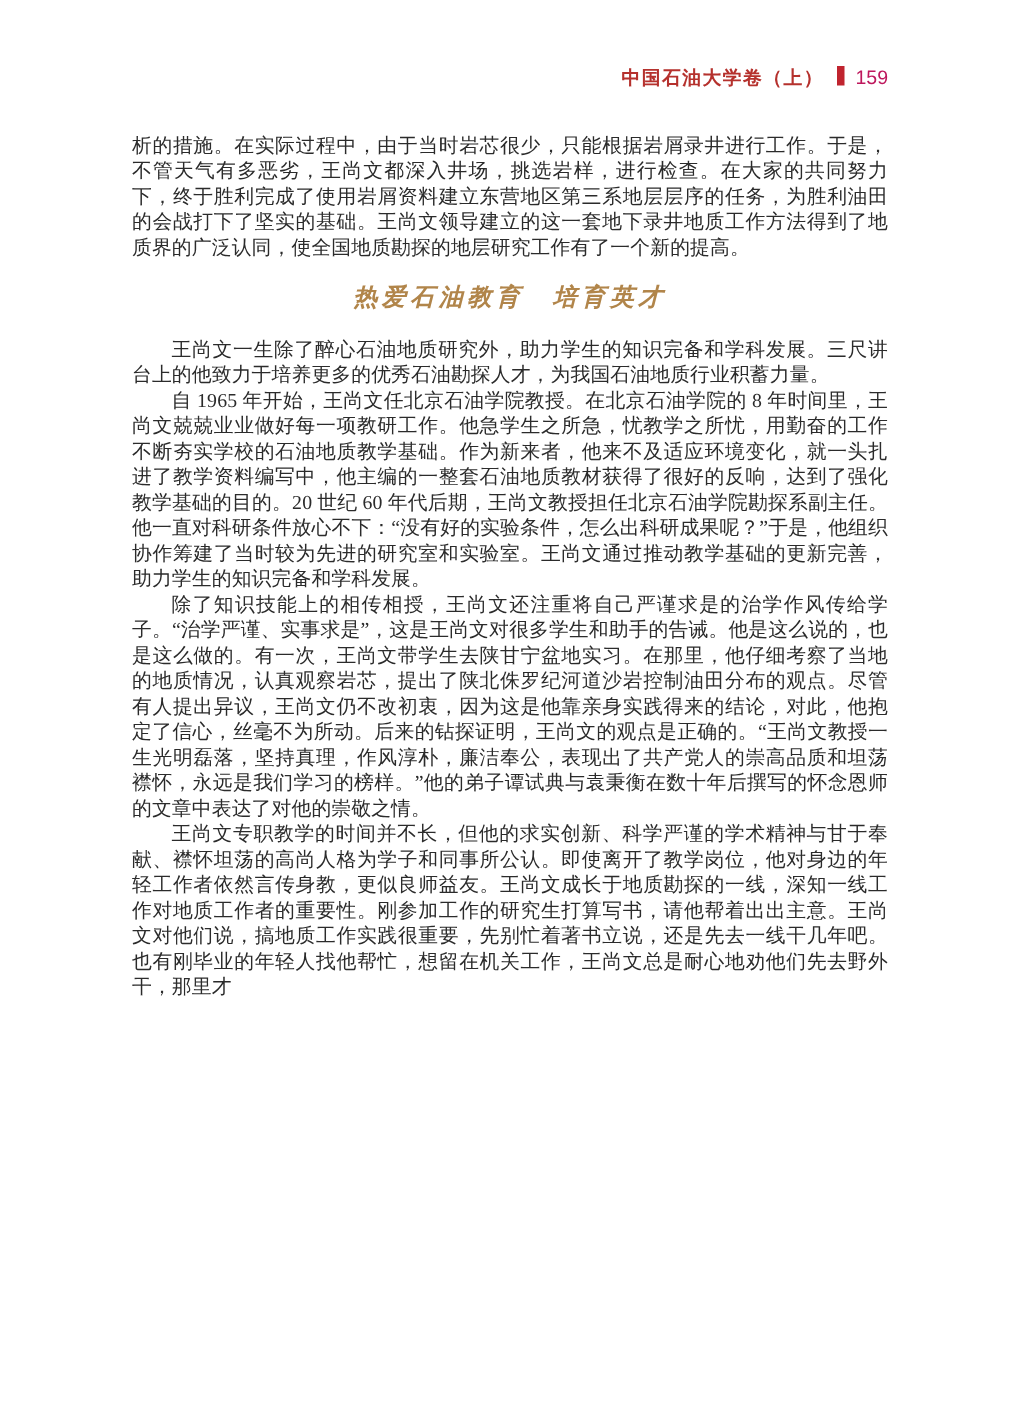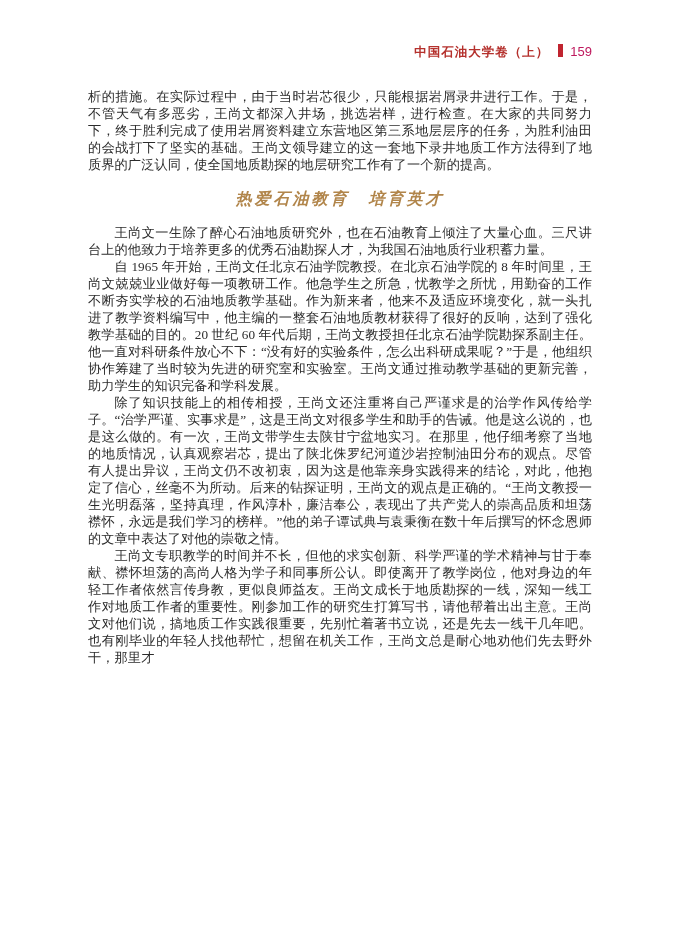--- a/index.html
+++ b/index.html
@@ -75,21 +75,21 @@
     <span class="pagenum-bar"></span>
     <span class="page-number">159</span>
   </div>
 
   <div class="body-text">
 
     <p>析的措施。在实际过程中，由于当时岩芯很少，只能根据岩屑录井进行工作。于是，不管天气有多恶劣，王尚文都深入井场，挑选岩样，进行检查。在大家的共同努力下，终于胜利完成了使用岩屑资料建立东营地区第三系地层层序的任务，为胜利油田的会战打下了坚实的基础。王尚文领导建立的这一套地下录井地质工作方法得到了地质界的广泛认同，使全国地质勘探的地层研究工作有了一个新的提高。</p>
 
     <h2 class="section-heading">热爱石油教育　培育英才</h2>
 
-    <p class="indent">王尚文一生除了醉心石油地质研究外，也在石油教育上倾注了大量心血。三尺讲台上的他致力于培养更多的优秀石油勘探人才，为我国石油地质行业积蓄力量。</p>
+    <p class="indent">王尚文一生除了醉心石油地质研究外，助力学生的知识完备和学科发展。三尺讲台上的他致力于培养更多的优秀石油勘探人才，为我国石油地质行业积蓄力量。</p>
 
     <p class="indent">自 1965 年开始，王尚文任北京石油学院教授。在北京石油学院的 8 年时间里，王尚文兢兢业业做好每一项教研工作。他急学生之所急，忧教学之所忧，用勤奋的工作不断夯实学校的石油地质教学基础。作为新来者，他来不及适应环境变化，就一头扎进了教学资料编写中，他主编的一整套石油地质教材获得了很好的反响，达到了强化教学基础的目的。20 世纪 60 年代后期，王尚文教授担任北京石油学院勘探系副主任。他一直对科研条件放心不下：“没有好的实验条件，怎么出科研成果呢？”于是，他组织协作筹建了当时较为先进的研究室和实验室。王尚文通过推动教学基础的更新完善，助力学生的知识完备和学科发展。</p>
 
     <p class="indent">除了知识技能上的相传相授，王尚文还注重将自己严谨求是的治学作风传给学子。“治学严谨、实事求是”，这是王尚文对很多学生和助手的告诫。他是这么说的，也是这么做的。有一次，王尚文带学生去陕甘宁盆地实习。在那里，他仔细考察了当地的地质情况，认真观察岩芯，提出了陕北侏罗纪河道沙岩控制油田分布的观点。尽管有人提出异议，王尚文仍不改初衷，因为这是他靠亲身实践得来的结论，对此，他抱定了信心，丝毫不为所动。后来的钻探证明，王尚文的观点是正确的。“王尚文教授一生光明磊落，坚持真理，作风淳朴，廉洁奉公，表现出了共产党人的崇高品质和坦荡襟怀，永远是我们学习的榜样。”他的弟子谭试典与袁秉衡在数十年后撰写的怀念恩师的文章中表达了对他的崇敬之情。</p>
 
     <p class="indent">王尚文专职教学的时间并不长，但他的求实创新、科学严谨的学术精神与甘于奉献、襟怀坦荡的高尚人格为学子和同事所公认。即使离开了教学岗位，他对身边的年轻工作者依然言传身教，更似良师益友。王尚文成长于地质勘探的一线，深知一线工作对地质工作者的重要性。刚参加工作的研究生打算写书，请他帮着出出主意。王尚文对他们说，搞地质工作实践很重要，先别忙着著书立说，还是先去一线干几年吧。也有刚毕业的年轻人找他帮忙，想留在机关工作，王尚文总是耐心地劝他们先去野外干，那里才</p>
 
   </div>
 
 </div>

